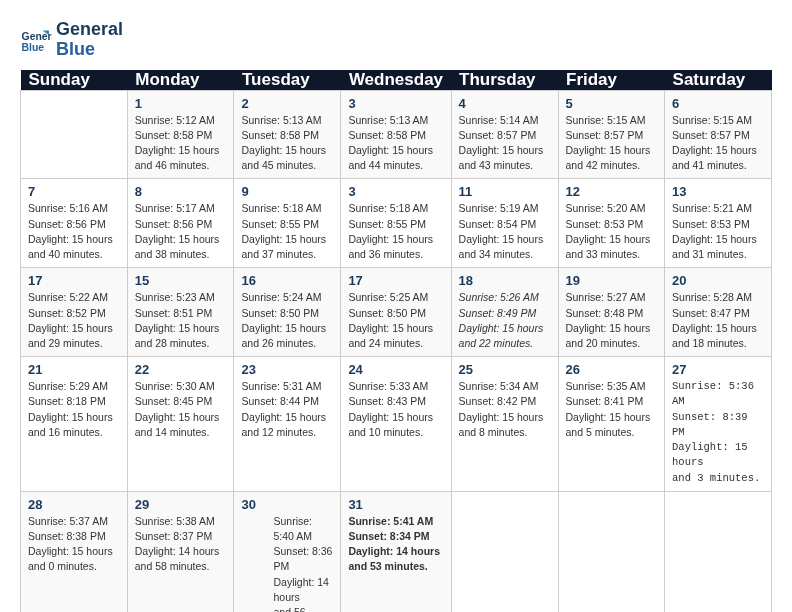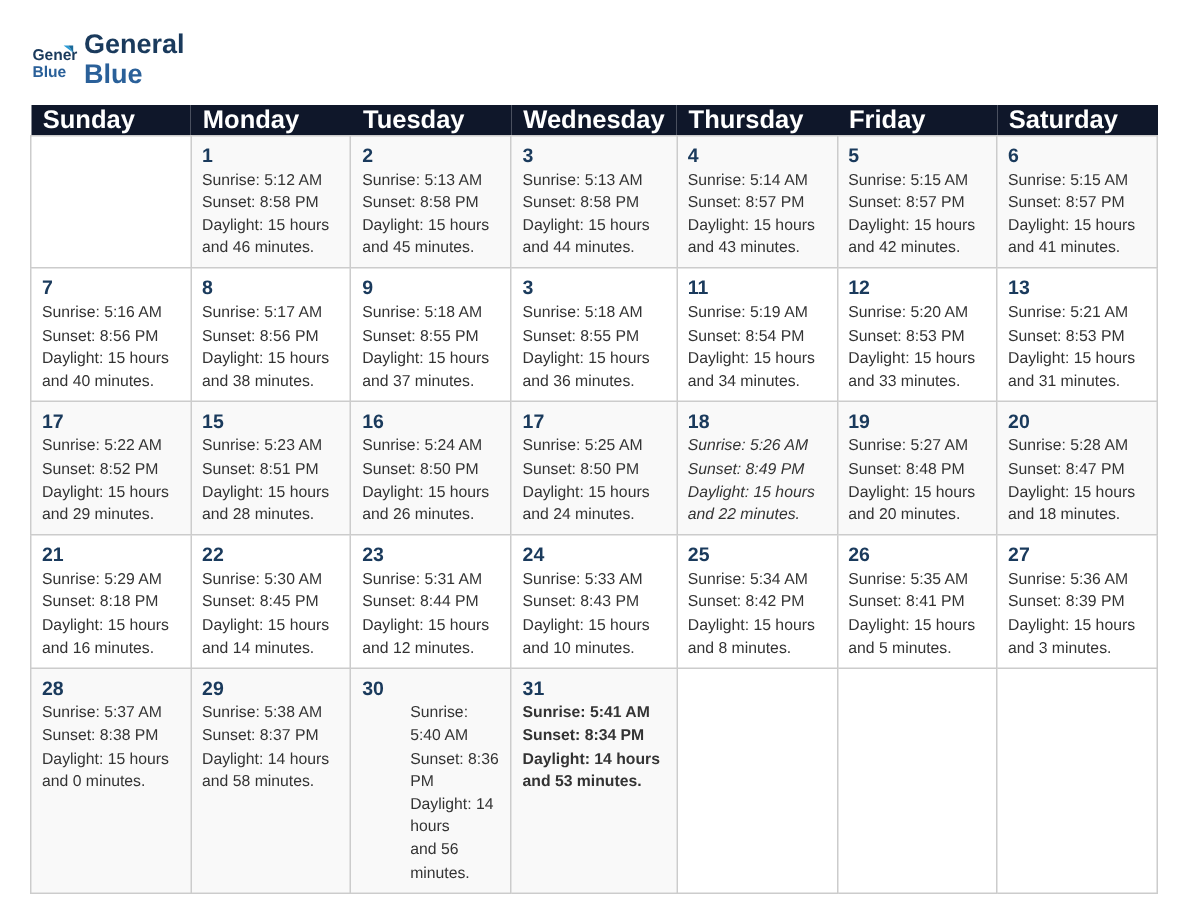--- a/index.html
+++ b/index.html
@@ -305,21 +305,21 @@
         </td>
         <td>
           <span class="day-number">26</span>
           <div class="day-info" style="white-space: pre-line;">Sunrise: 5:35 AM
 Sunset: 8:41 PM
 Daylight: 15 hours
 and 5 minutes.</div>
         </td>
         <td>
           <span class="day-number">27</span>
-          <div class="day-info" style="white-space: pre-line;">Sunrise: 5:36 AM
+          <div class="day-info" style="white-space: pre-line; font-family: Liberation Mono, monospace;">Sunrise: 5:36 AM
 Sunset: 8:39 PM
 Daylight: 15 hours
 and 3 minutes.</div>
         </td>
       </tr>
       <tr>
         <td>
           <span class="day-number">28</span>
           <div class="day-info" style="white-space: pre-line;">Sunrise: 5:37 AM
 Sunset: 8:38 PM

